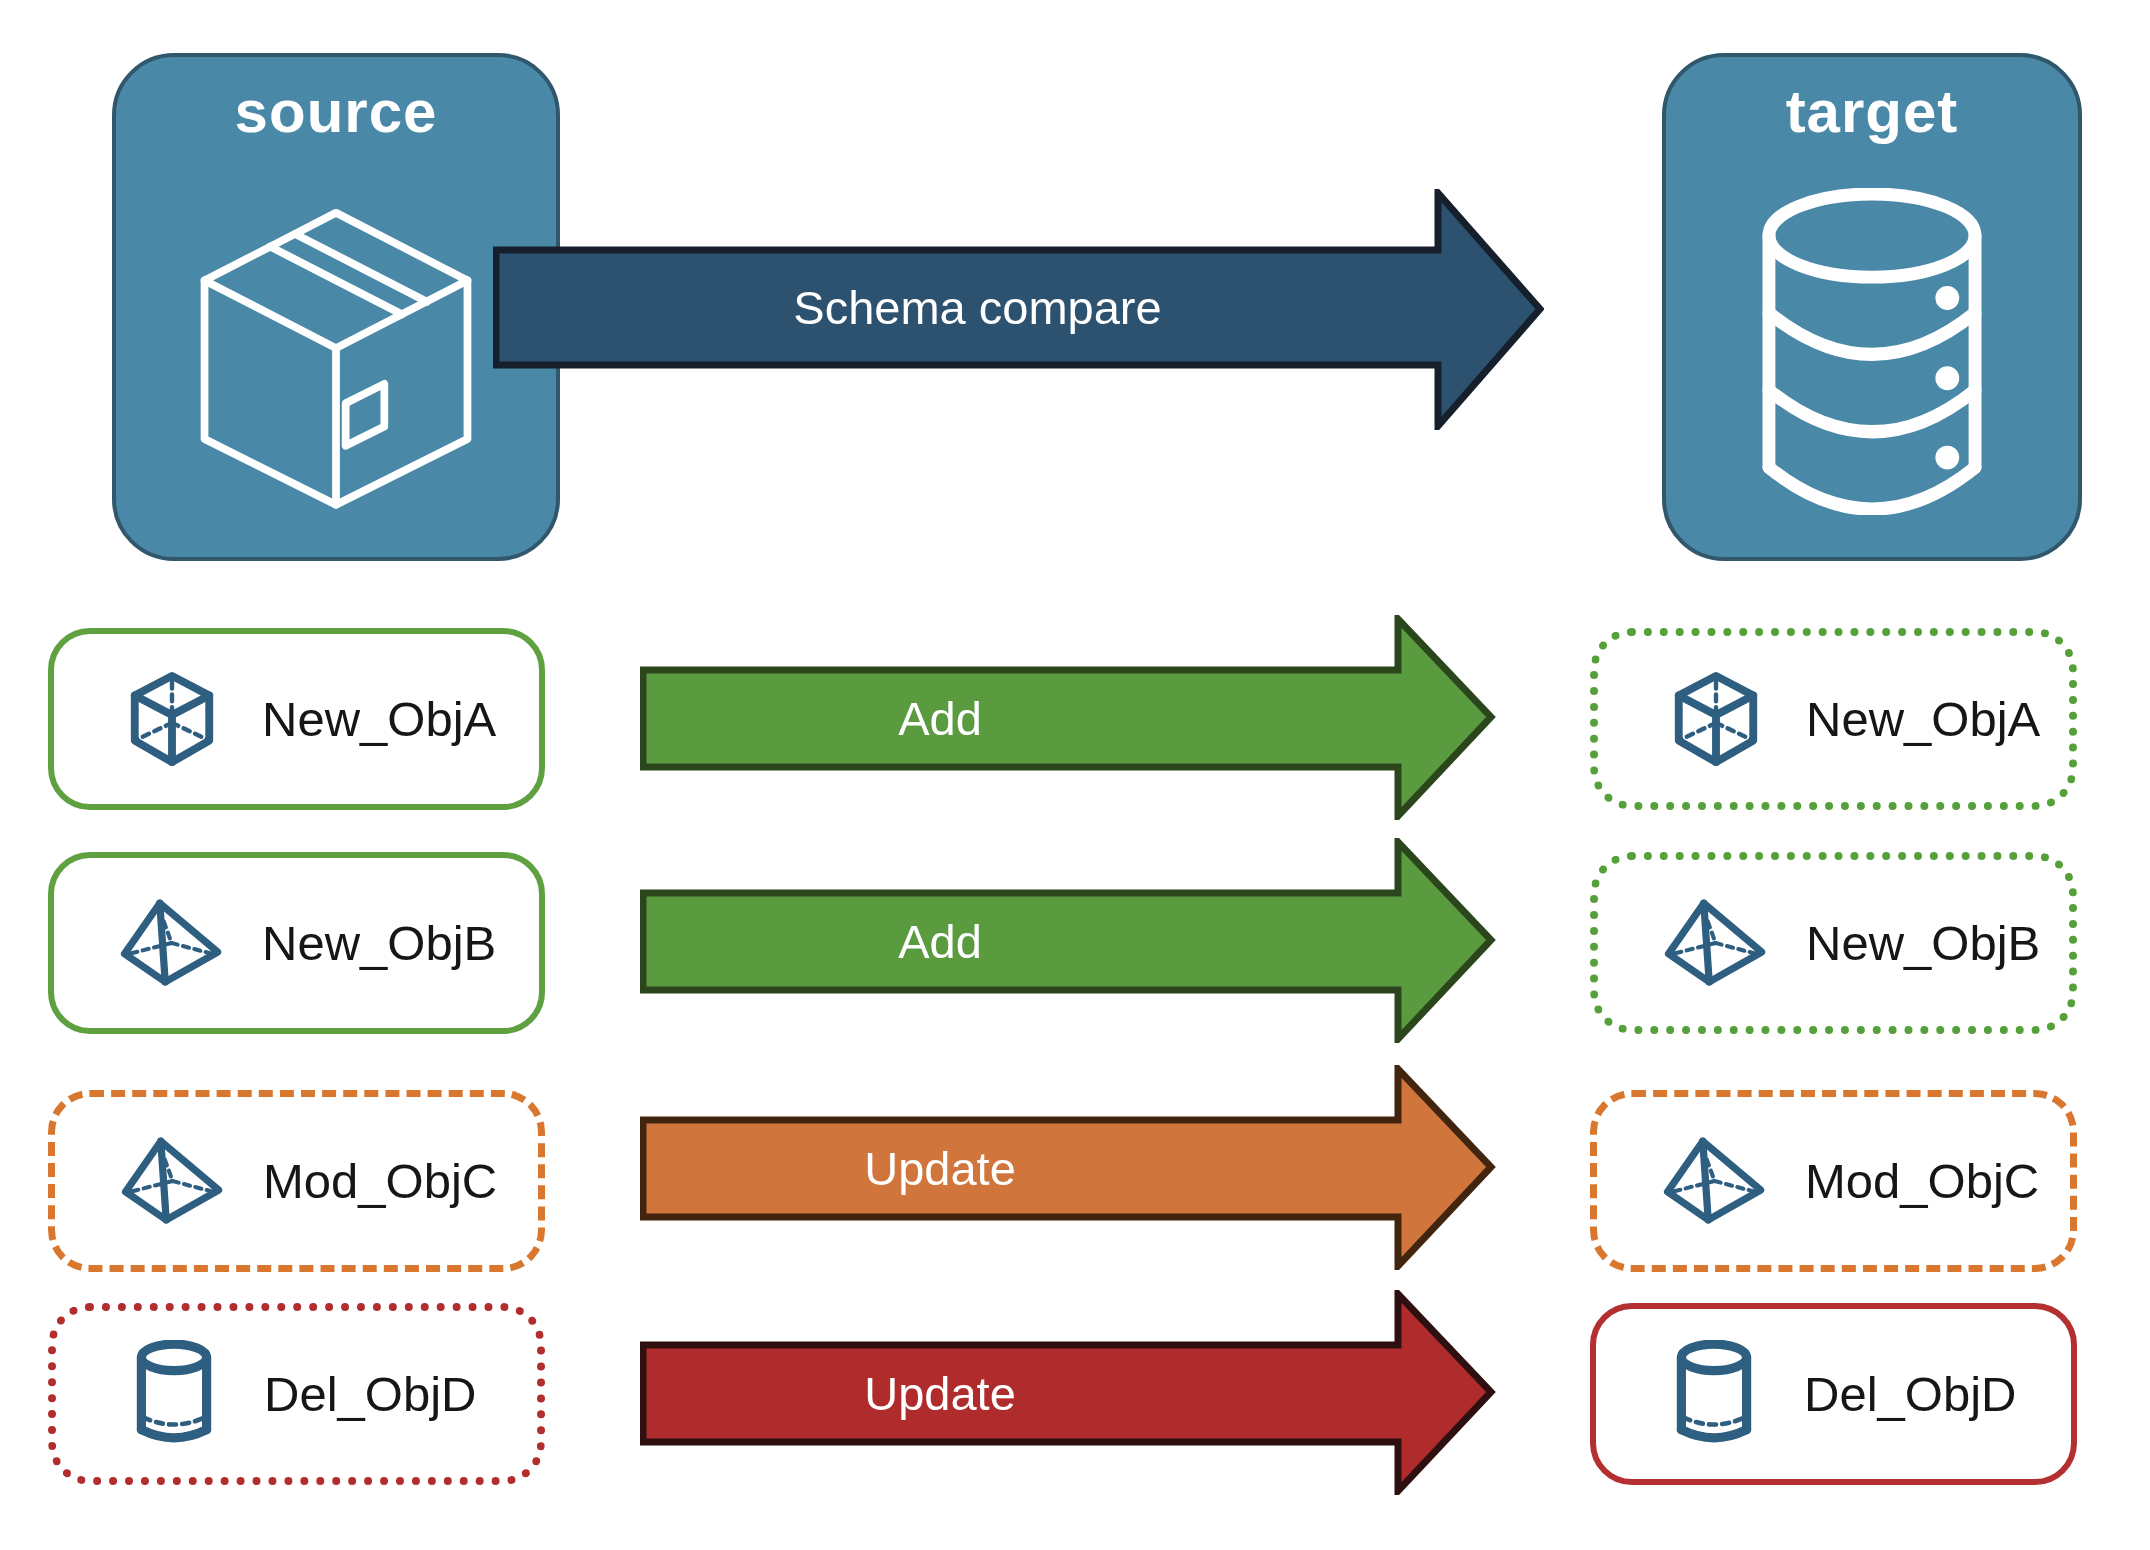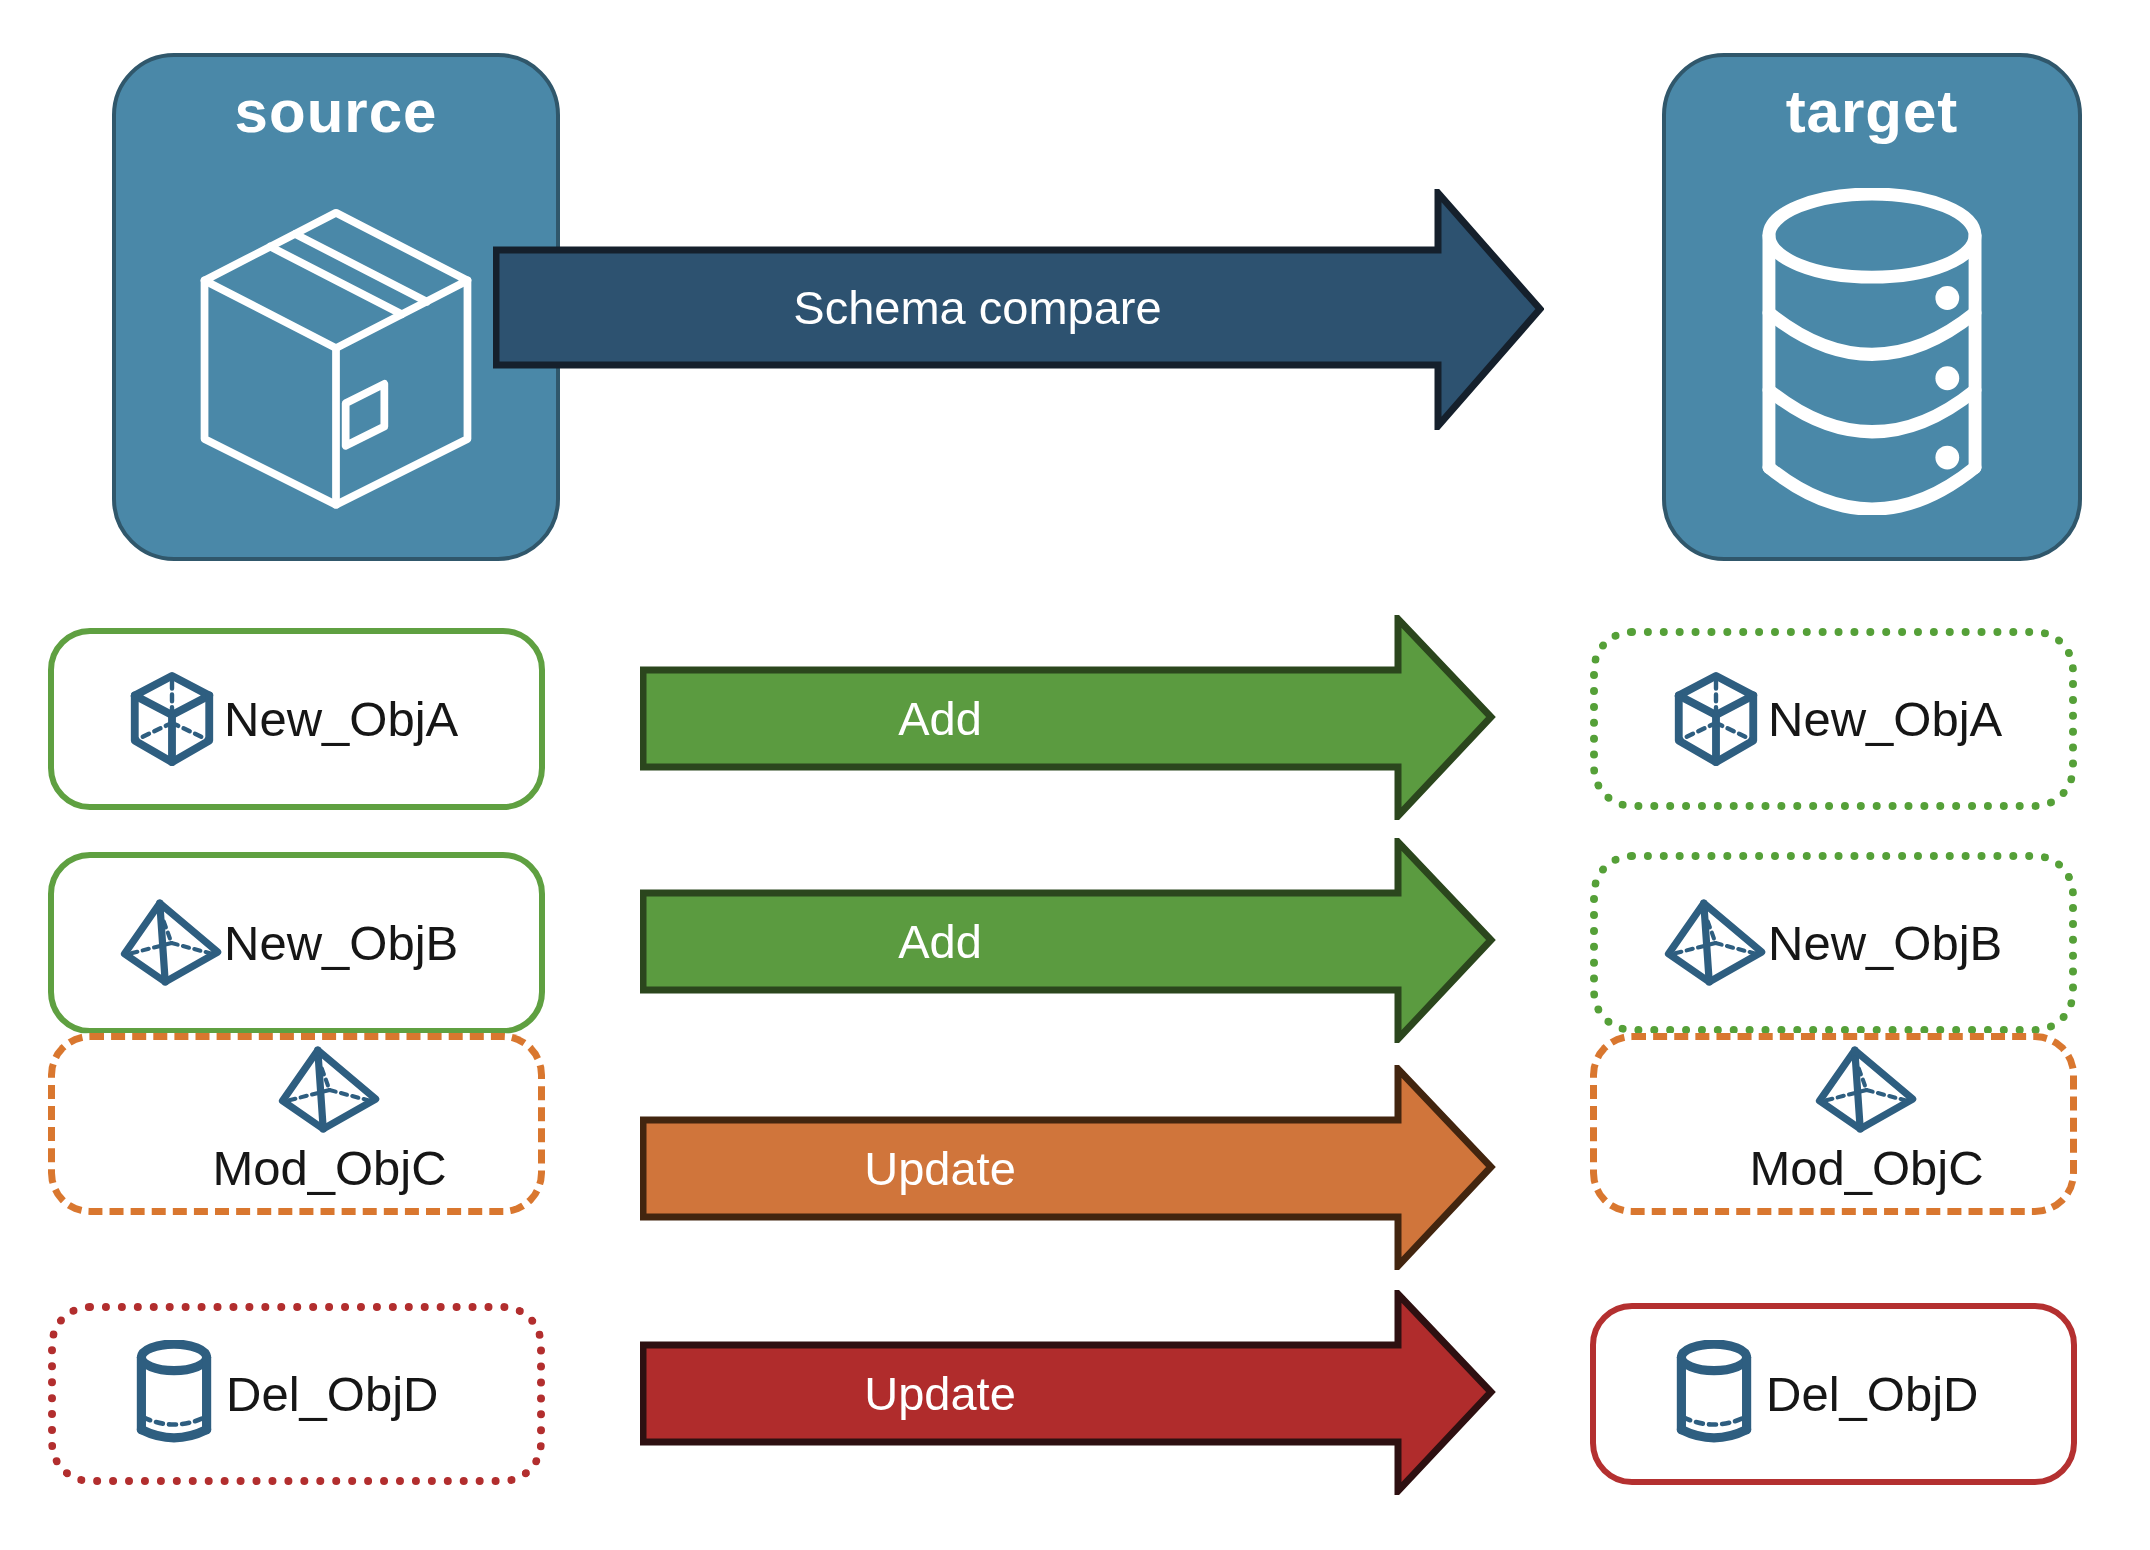--- a/index.html
+++ b/index.html
@@ -63,35 +63,36 @@
 
   
   .obj-box {
     position: absolute;
     box-sizing: border-box;
     background: #ffffff;
     border-radius: 42px;
     display: flex;
     align-items: center;
     padding-left: 66px;
+    gap: 38px;
   }
   .obj-box .icon-cell {
     width: 104px;
     display: flex;
     align-items: center;
     justify-content: center;
     flex: 0 0 auto;
   }
   .obj-label { font-size: 49px; color: #161616; white-space: nowrap; }
 
   .left-col  { left: 48px;   width: 497px; height: 182px; }
   .right-col { left: 1590px; width: 487px; height: 182px; }
   .row-y0 { top: 628px; }
   .row-y1 { top: 852px; }
-  .row-y2 { top: 1033px; flex-direction: column; }
+  .row-y2 { top: 1090px; }
   .row-y3 { top: 1303px; }
 
   .b-green-solid  { border: 6px solid  #5FA041; }
   .b-green-dotted { border: 8px dotted #55A038; }
   .b-orange-dash  { border: 7px dashed #D9772F; }
   .b-red-dotted   { border: 8px dotted #B22E2E; }
   .b-red-solid    { border: 6px solid  #B43030; }
 
   .ico { stroke: #2E5E80; fill: none; stroke-linejoin: round; stroke-linecap: round; }
 </style>

